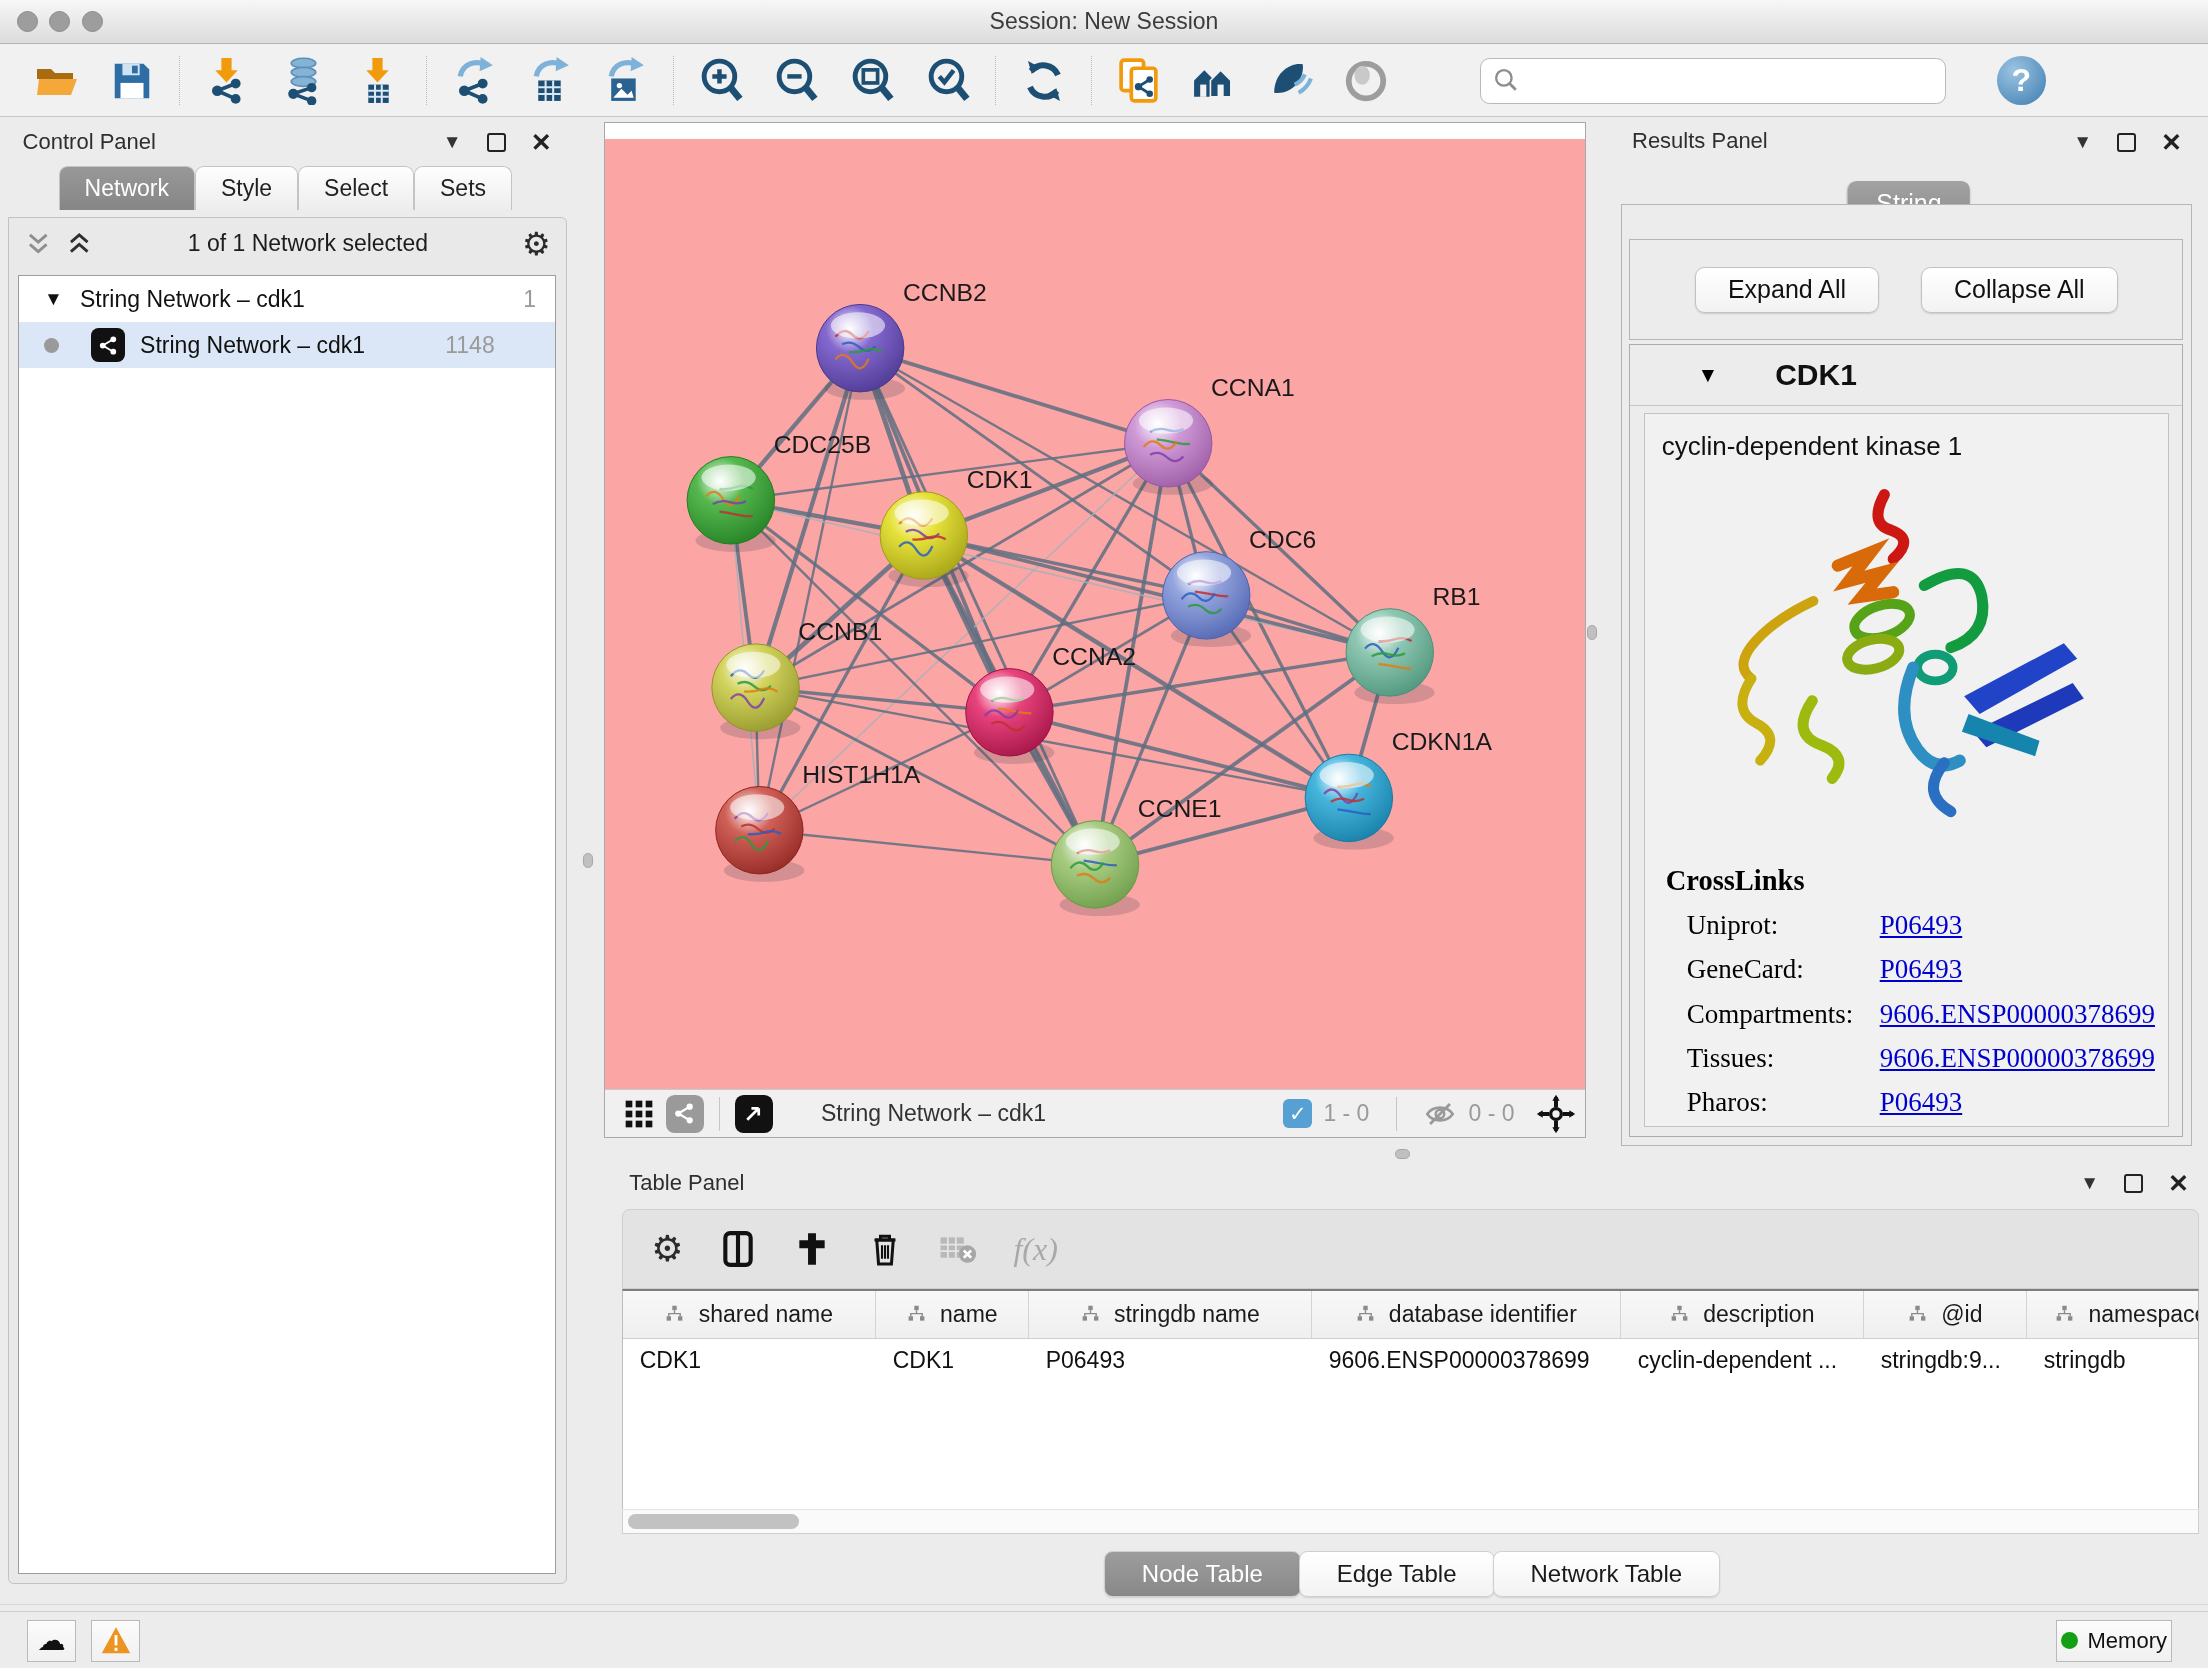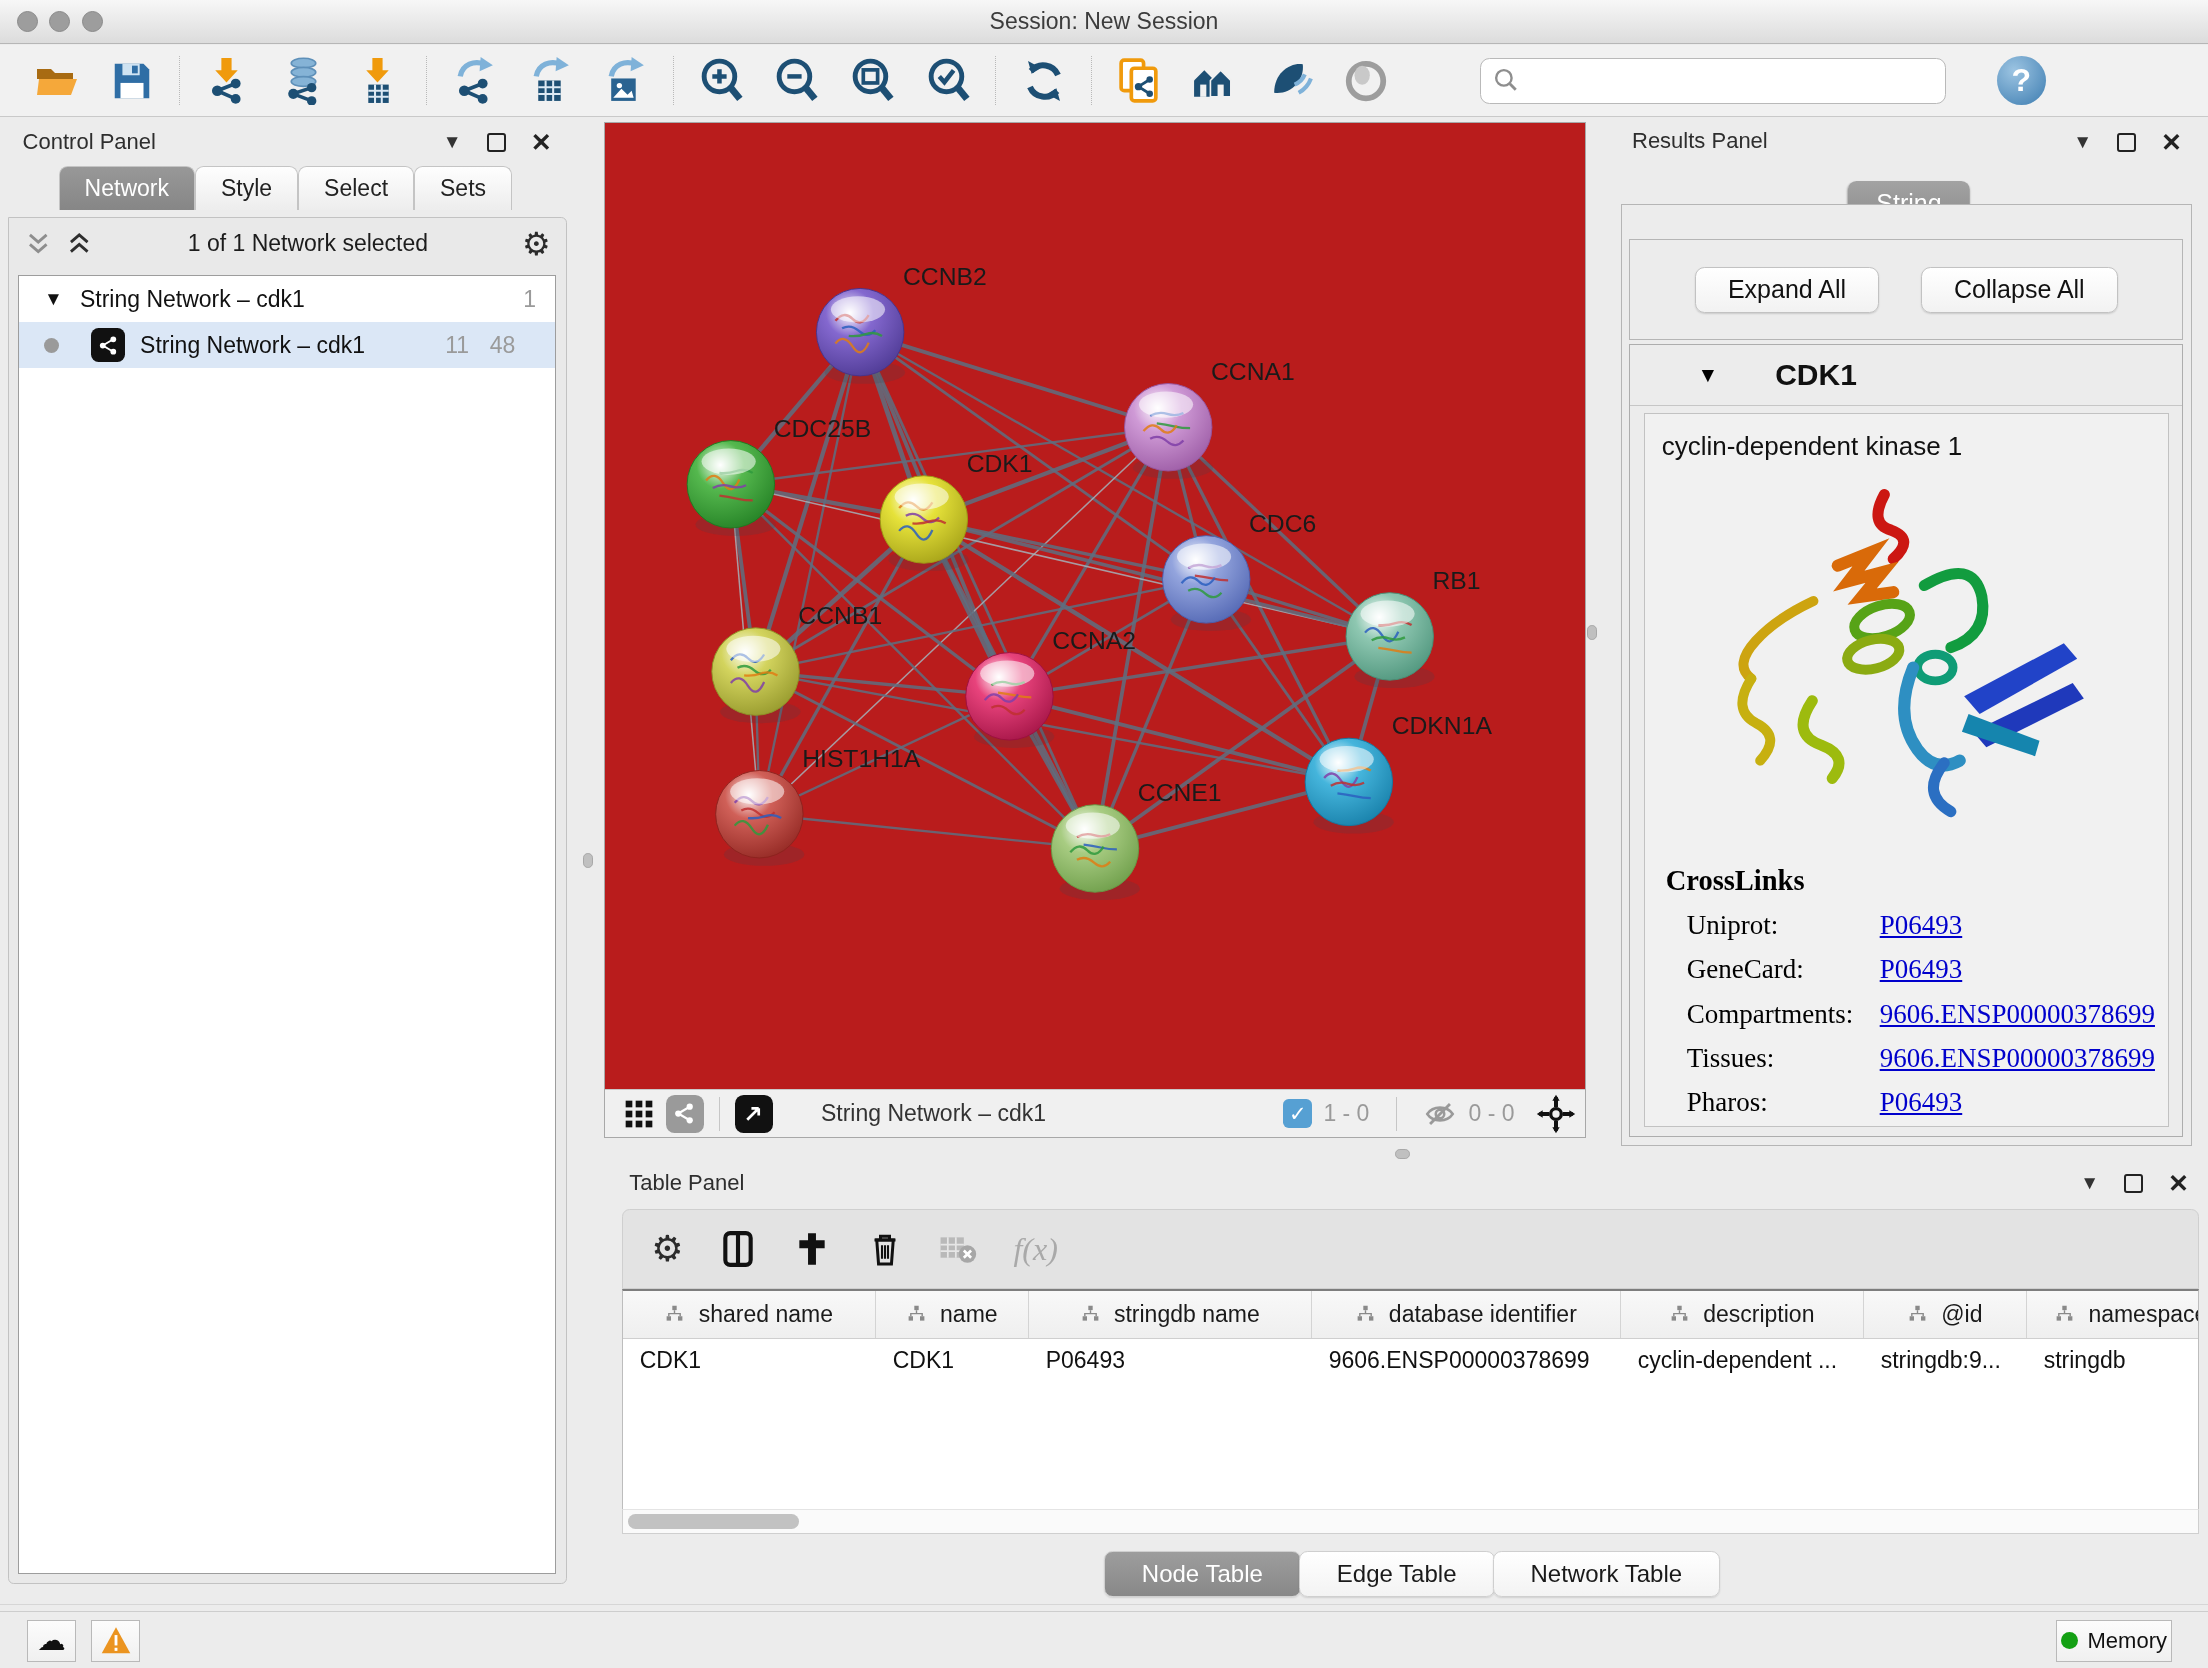--- a/index.html
+++ b/index.html
@@ -56,21 +56,21 @@
   .net-row.selected { background:#dbe7f6; }
   .net-row .dot { width:15px; height:15px; border-radius:50%; background:#9a9a9a; margin:0 32px 0 25px; }
   .share-badge { width:34px; height:34px; background:#111; border-radius:7.6px;
     display:flex; align-items:center; justify-content:center; margin-right:15px; }
   .net-count { color:#9a9a9a; margin-left:auto; }
   .cnt-right { width:67px; text-align:right; margin-right:19px; color:#9a9a9a; }
 
   
   .net-view { position:absolute; left:604px; top:122px; width:982px; height:1016px;
     background:#fff; border:1px solid #a8a8a8; }
-  .net-canvas { position:absolute; left:0; top:0; width:980px; height:966px; background:#b91c1c; }
+  .net-canvas { position:absolute; left:0; top:16px; width:980px; height:966px; background:#fca5a5; }
   .net-footer { position:absolute; left:0; bottom:0; width:100%; height:48px;
     background:#f0f0f0; border-top:1px solid #c9c9c9; display:flex; align-items:center; }
   .nf-sep { width:0; height:34px; border-left:1px solid #c6c6c6; margin:0 15px; }
   .nf-title { font-size:23px; color:#333; margin-left:48px; }
   .nf-right { margin-left:auto; display:flex; align-items:center; gap:11.4px; }
   .nf-count { font-size:23px; color:#9a9a9a; }
   .checkbox { width:28.5px; height:28.5px; border-radius:5.7px; background:#56a0d3;
     color:#fff; font-size:21px; display:flex; align-items:center; justify-content:center; }
   .blackbtn { width:38px; height:38px; background:#111; border-radius:8.6px;
     display:flex; align-items:center; justify-content:center; }
@@ -355,21 +355,21 @@
           <span class="share-badge">
             <svg width="23" height="23" viewBox="0 0 24 24" fill="#fff">
                 <circle cx="6" cy="12" r="3"></circle>
                 <circle cx="17" cy="5.5" r="3"></circle>
                 <circle cx="17" cy="18.5" r="3"></circle>
                 <path d="M6 12 L17 5.5 M6 12 L17 18.5" stroke="#fff" stroke-width="2"></path>
               </svg>
           </span>
           <span>String Network – cdk1</span>
           <span class="net-count" style="margin-left:auto">11</span>
-          <span class="net-count" style="width:67px;text-align:center;margin:0 19px 0 0">48</span>
+          <span class="net-count" style="width:67px;text-align:left;margin:0 19px 0 0">48</span>
         </div>
       </div>
     </div>
   </div>
 
   <div class="net-view">
     <div class="net-canvas" id="net-canvas">
         <svg width="980" height="966" viewBox="0 0 1030 1016">
           <defs>
             <radialGradient id="grad0" cx="38%" cy="28%" r="85%">

